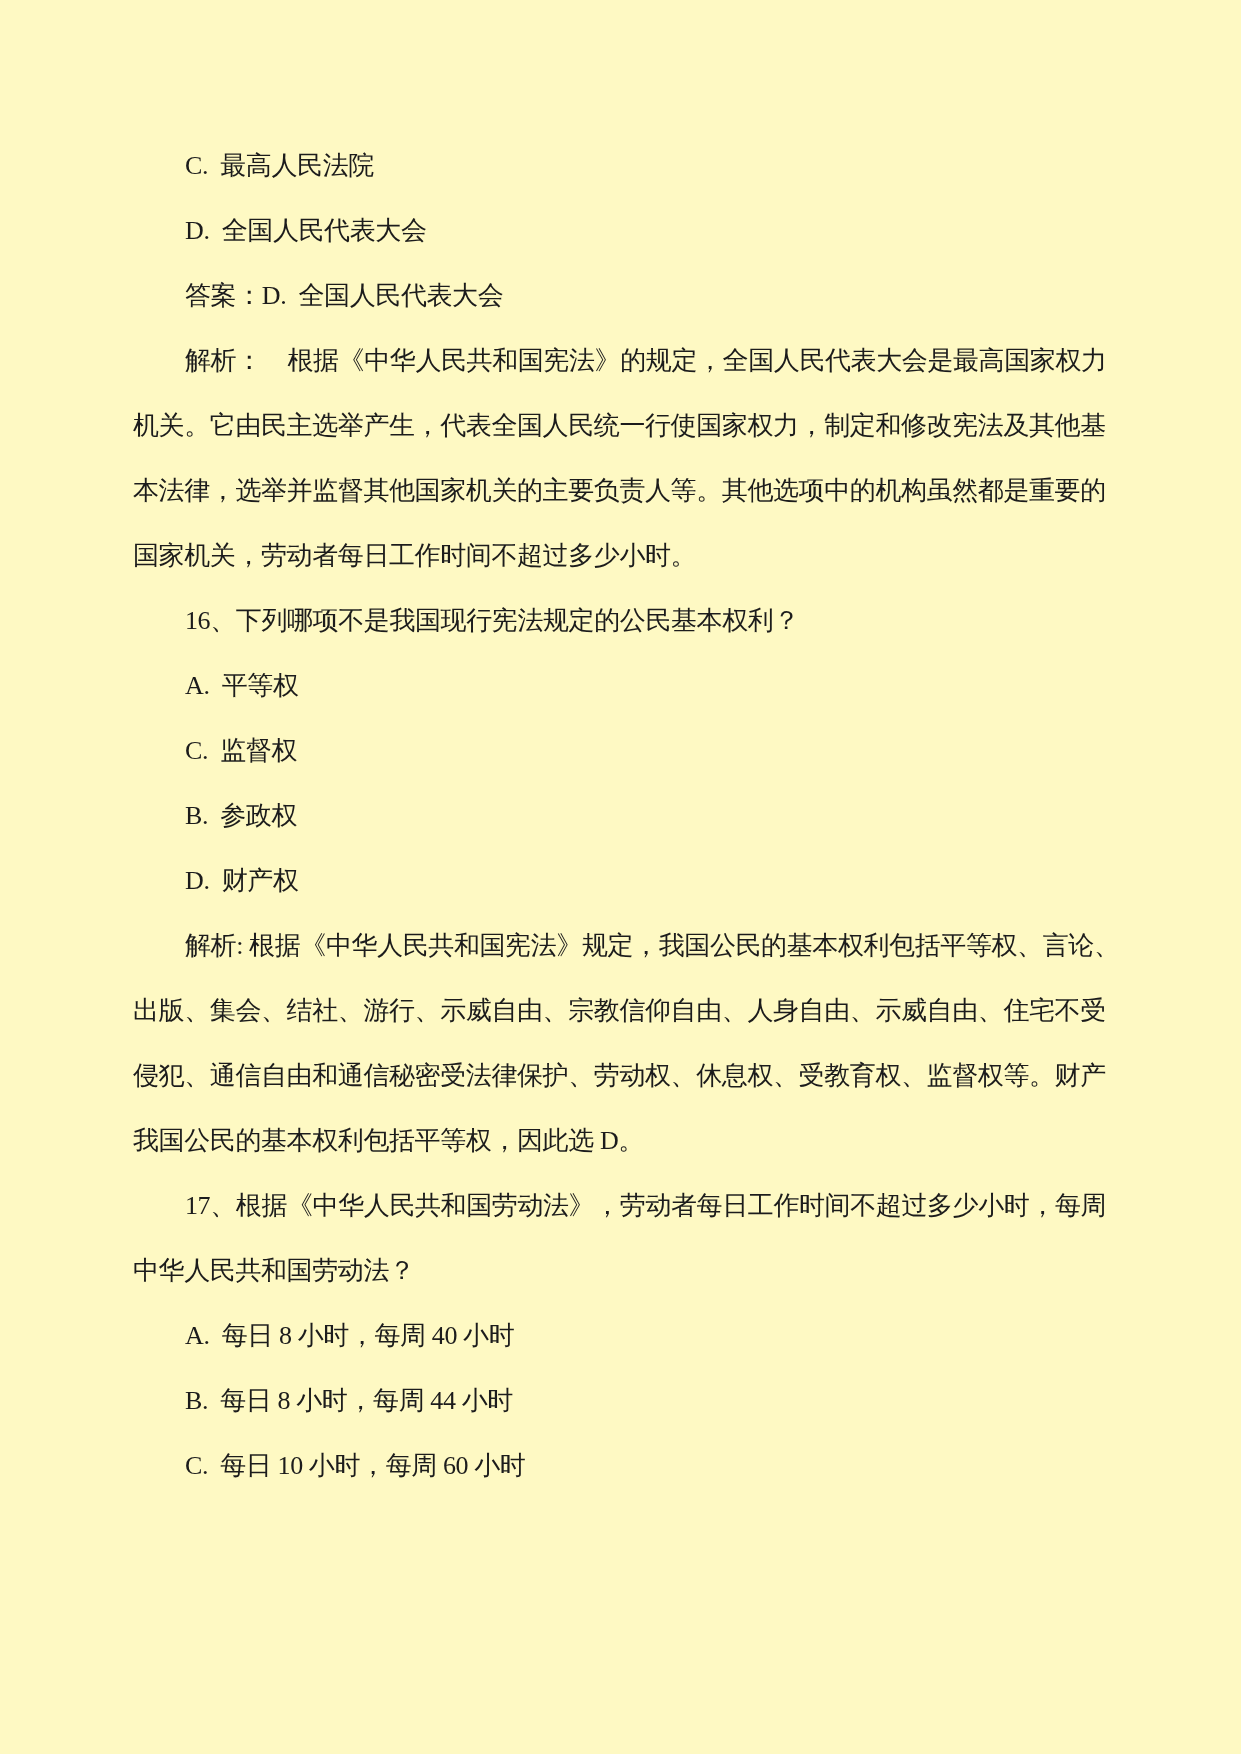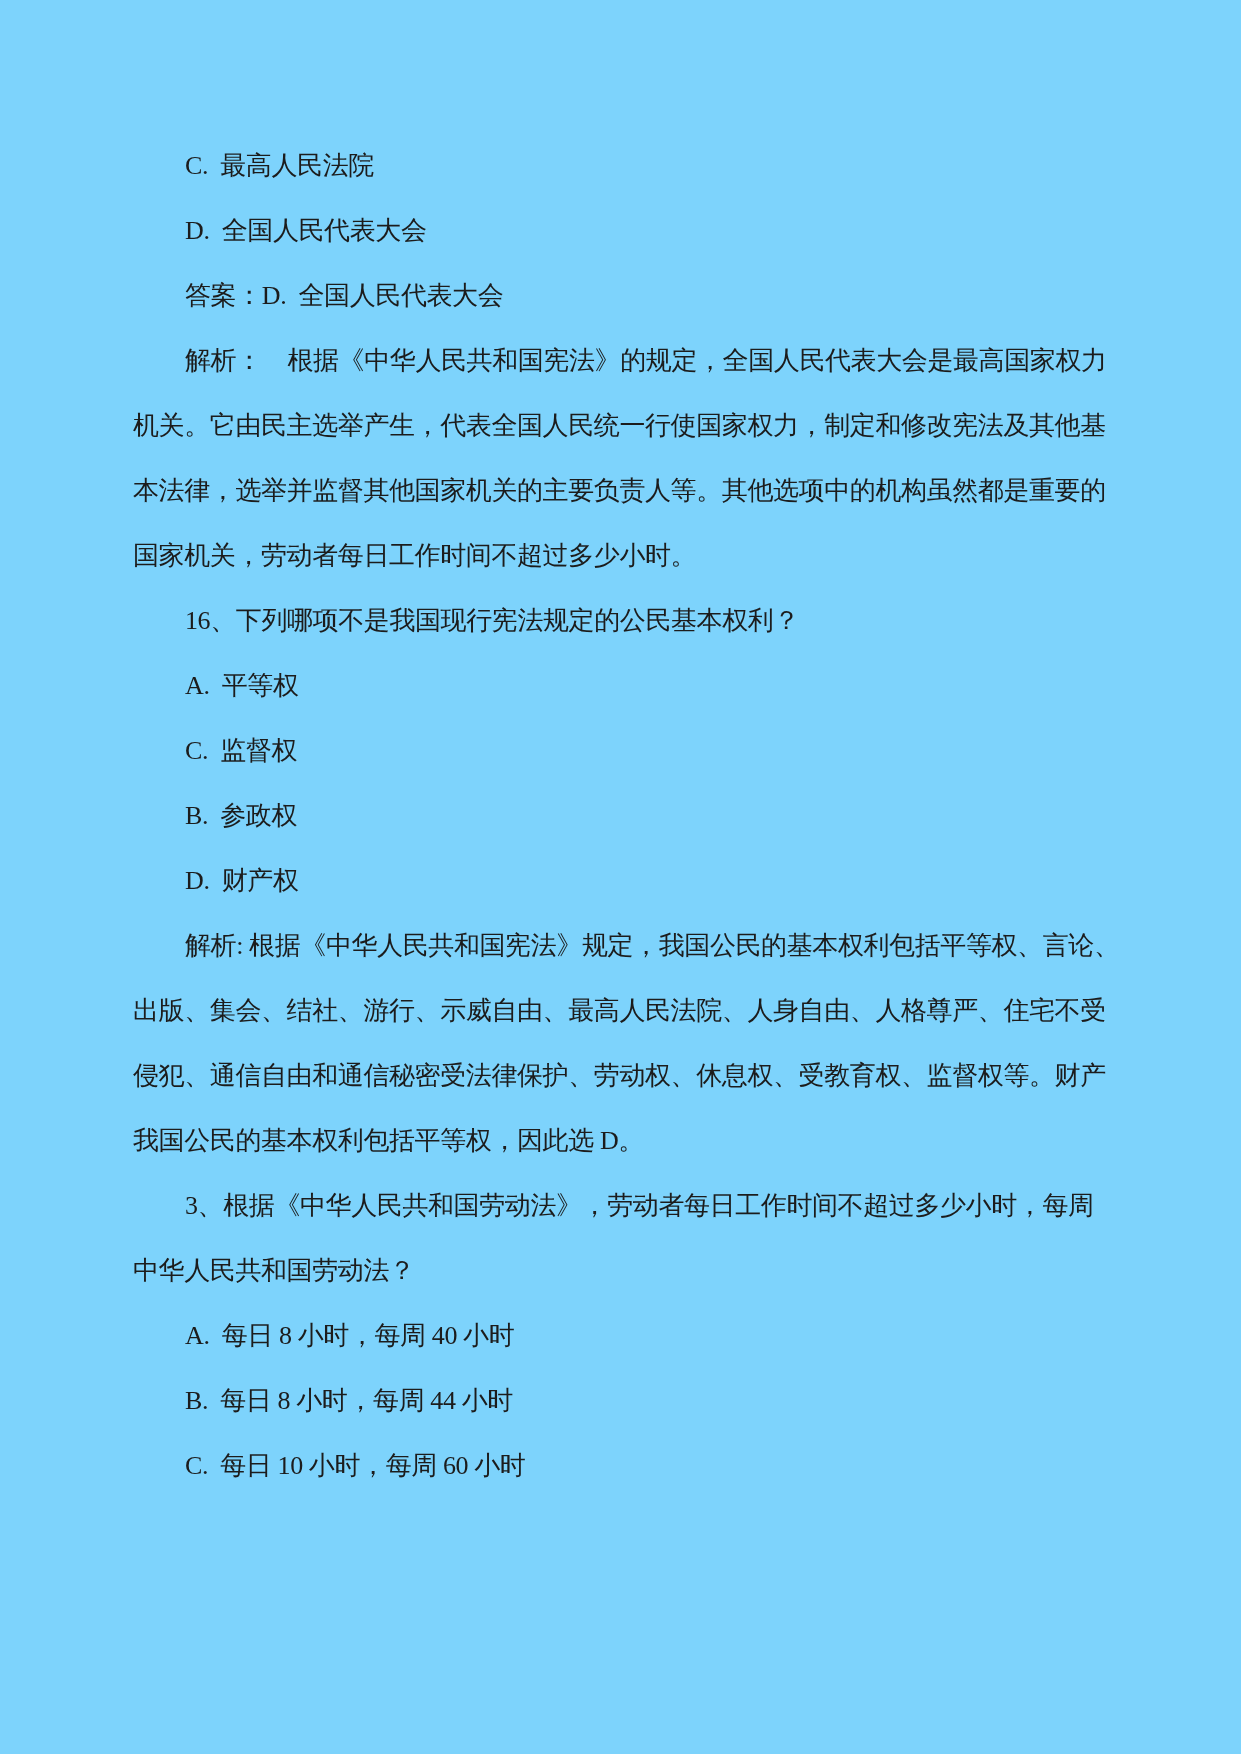--- a/index.html
+++ b/index.html
@@ -4,21 +4,21 @@
 <style>
   html, body {
     margin: 0;
     padding: 0;
     background: #ffffff;
   }
   .page {
     position: relative;
     width: 1241px;
     height: 1754px;
-    background: #7dd3fc;
+    background: #fef9c3;
     overflow: hidden;
     font-family: "Liberation Serif", "DejaVu Serif", serif;
     color: #1c1c1c;
   }
   .doc {
     position: absolute;
     left: 133px;
     top: 133px;
     width: 980px;
   }
@@ -67,26 +67,26 @@
         <div class="line indent">C.  监督权</div>
       </div>
       <div class="block">
         <div class="line indent">B.  参政权</div>
       </div>
       <div class="block">
         <div class="line indent">D.  财产权</div>
       </div>
       <div class="block">
         <div class="line indent">解析: 根据《中华人民共和国宪法》规定，我国公民的基本权利包括平等权、言论、</div>
-        <div class="line">出版、集会、结社、游行、示威自由、最高人民法院、人身自由、人格尊严、住宅不受</div>
+        <div class="line">出版、集会、结社、游行、示威自由、宗教信仰自由、人身自由、示威自由、住宅不受</div>
         <div class="line">侵犯、通信自由和通信秘密受法律保护、劳动权、休息权、受教育权、监督权等。财产</div>
         <div class="line">我国公民的基本权利包括平等权，因此选 D。</div>
       </div>
       <div class="block">
-        <div class="line indent">3、根据《中华人民共和国劳动法》，劳动者每日工作时间不超过多少小时，每周</div>
+        <div class="line indent">17、根据《中华人民共和国劳动法》，劳动者每日工作时间不超过多少小时，每周</div>
         <div class="line">中华人民共和国劳动法？</div>
       </div>
       <div class="block">
         <div class="line indent">A.  每日 8 小时，每周 40 小时</div>
       </div>
       <div class="block">
         <div class="line indent">B.  每日 8 小时，每周 44 小时</div>
       </div>
       <div class="block">
         <div class="line indent">C.  每日 10 小时，每周 60 小时</div>

